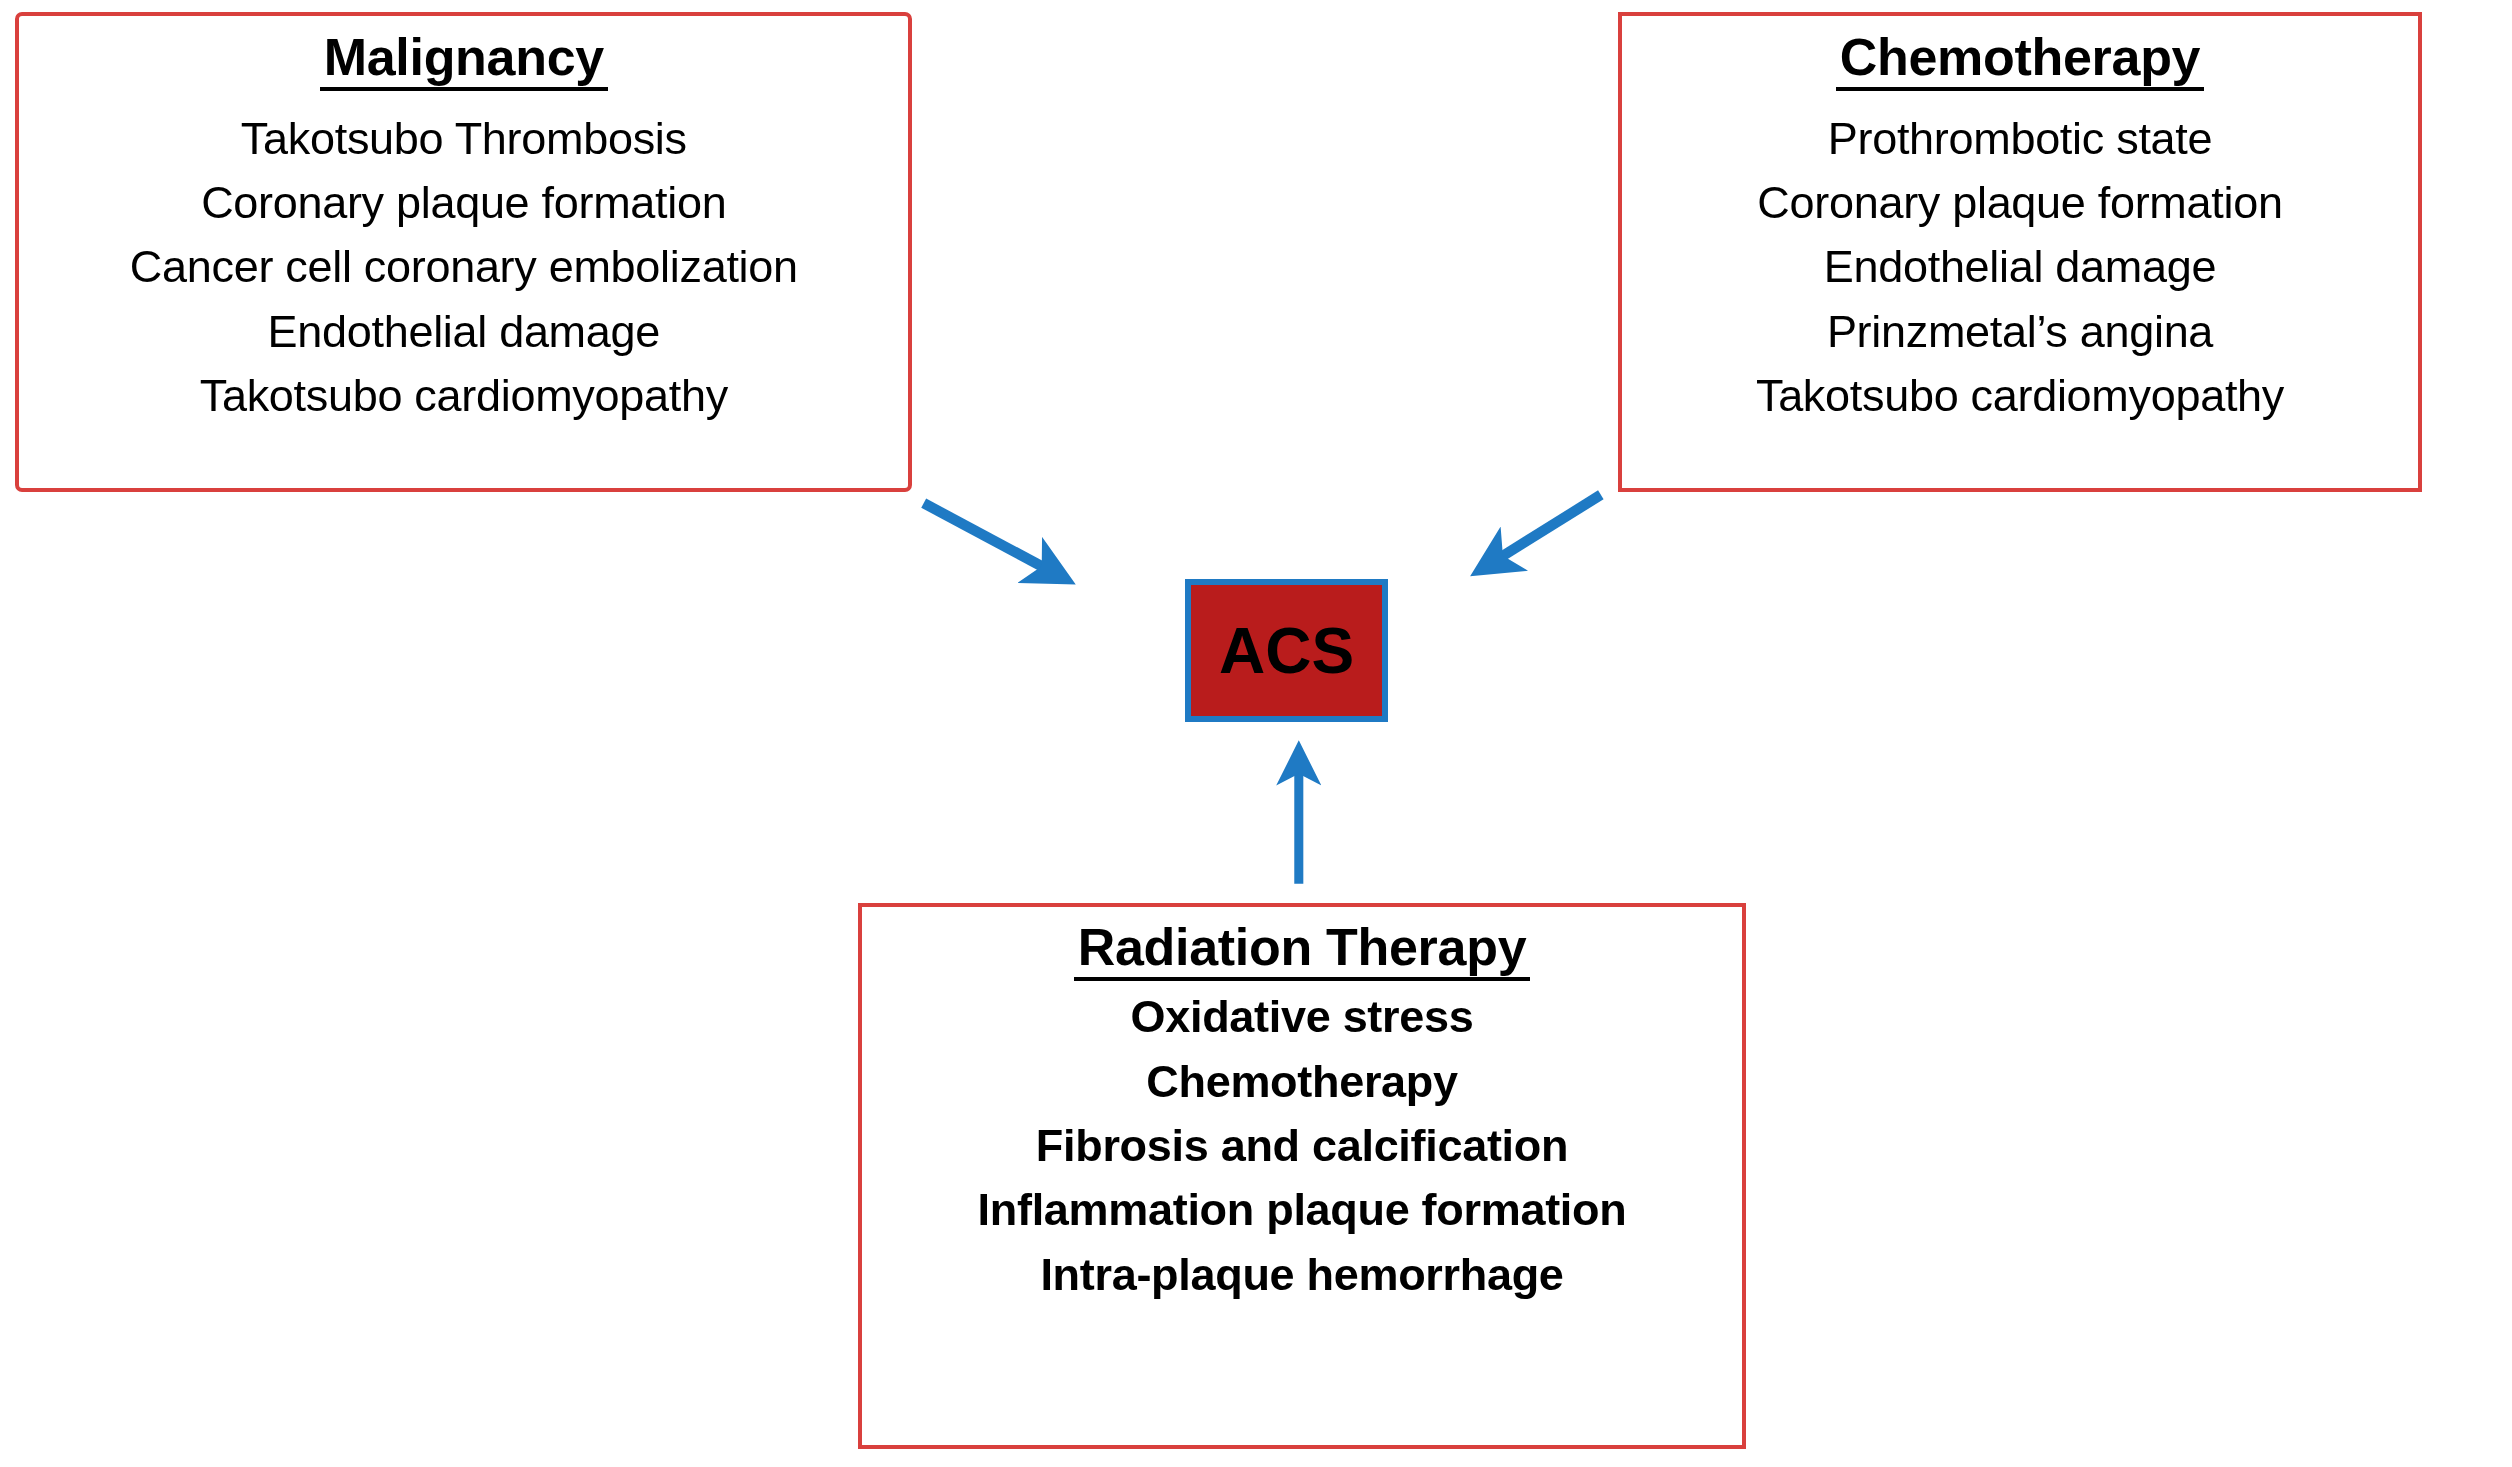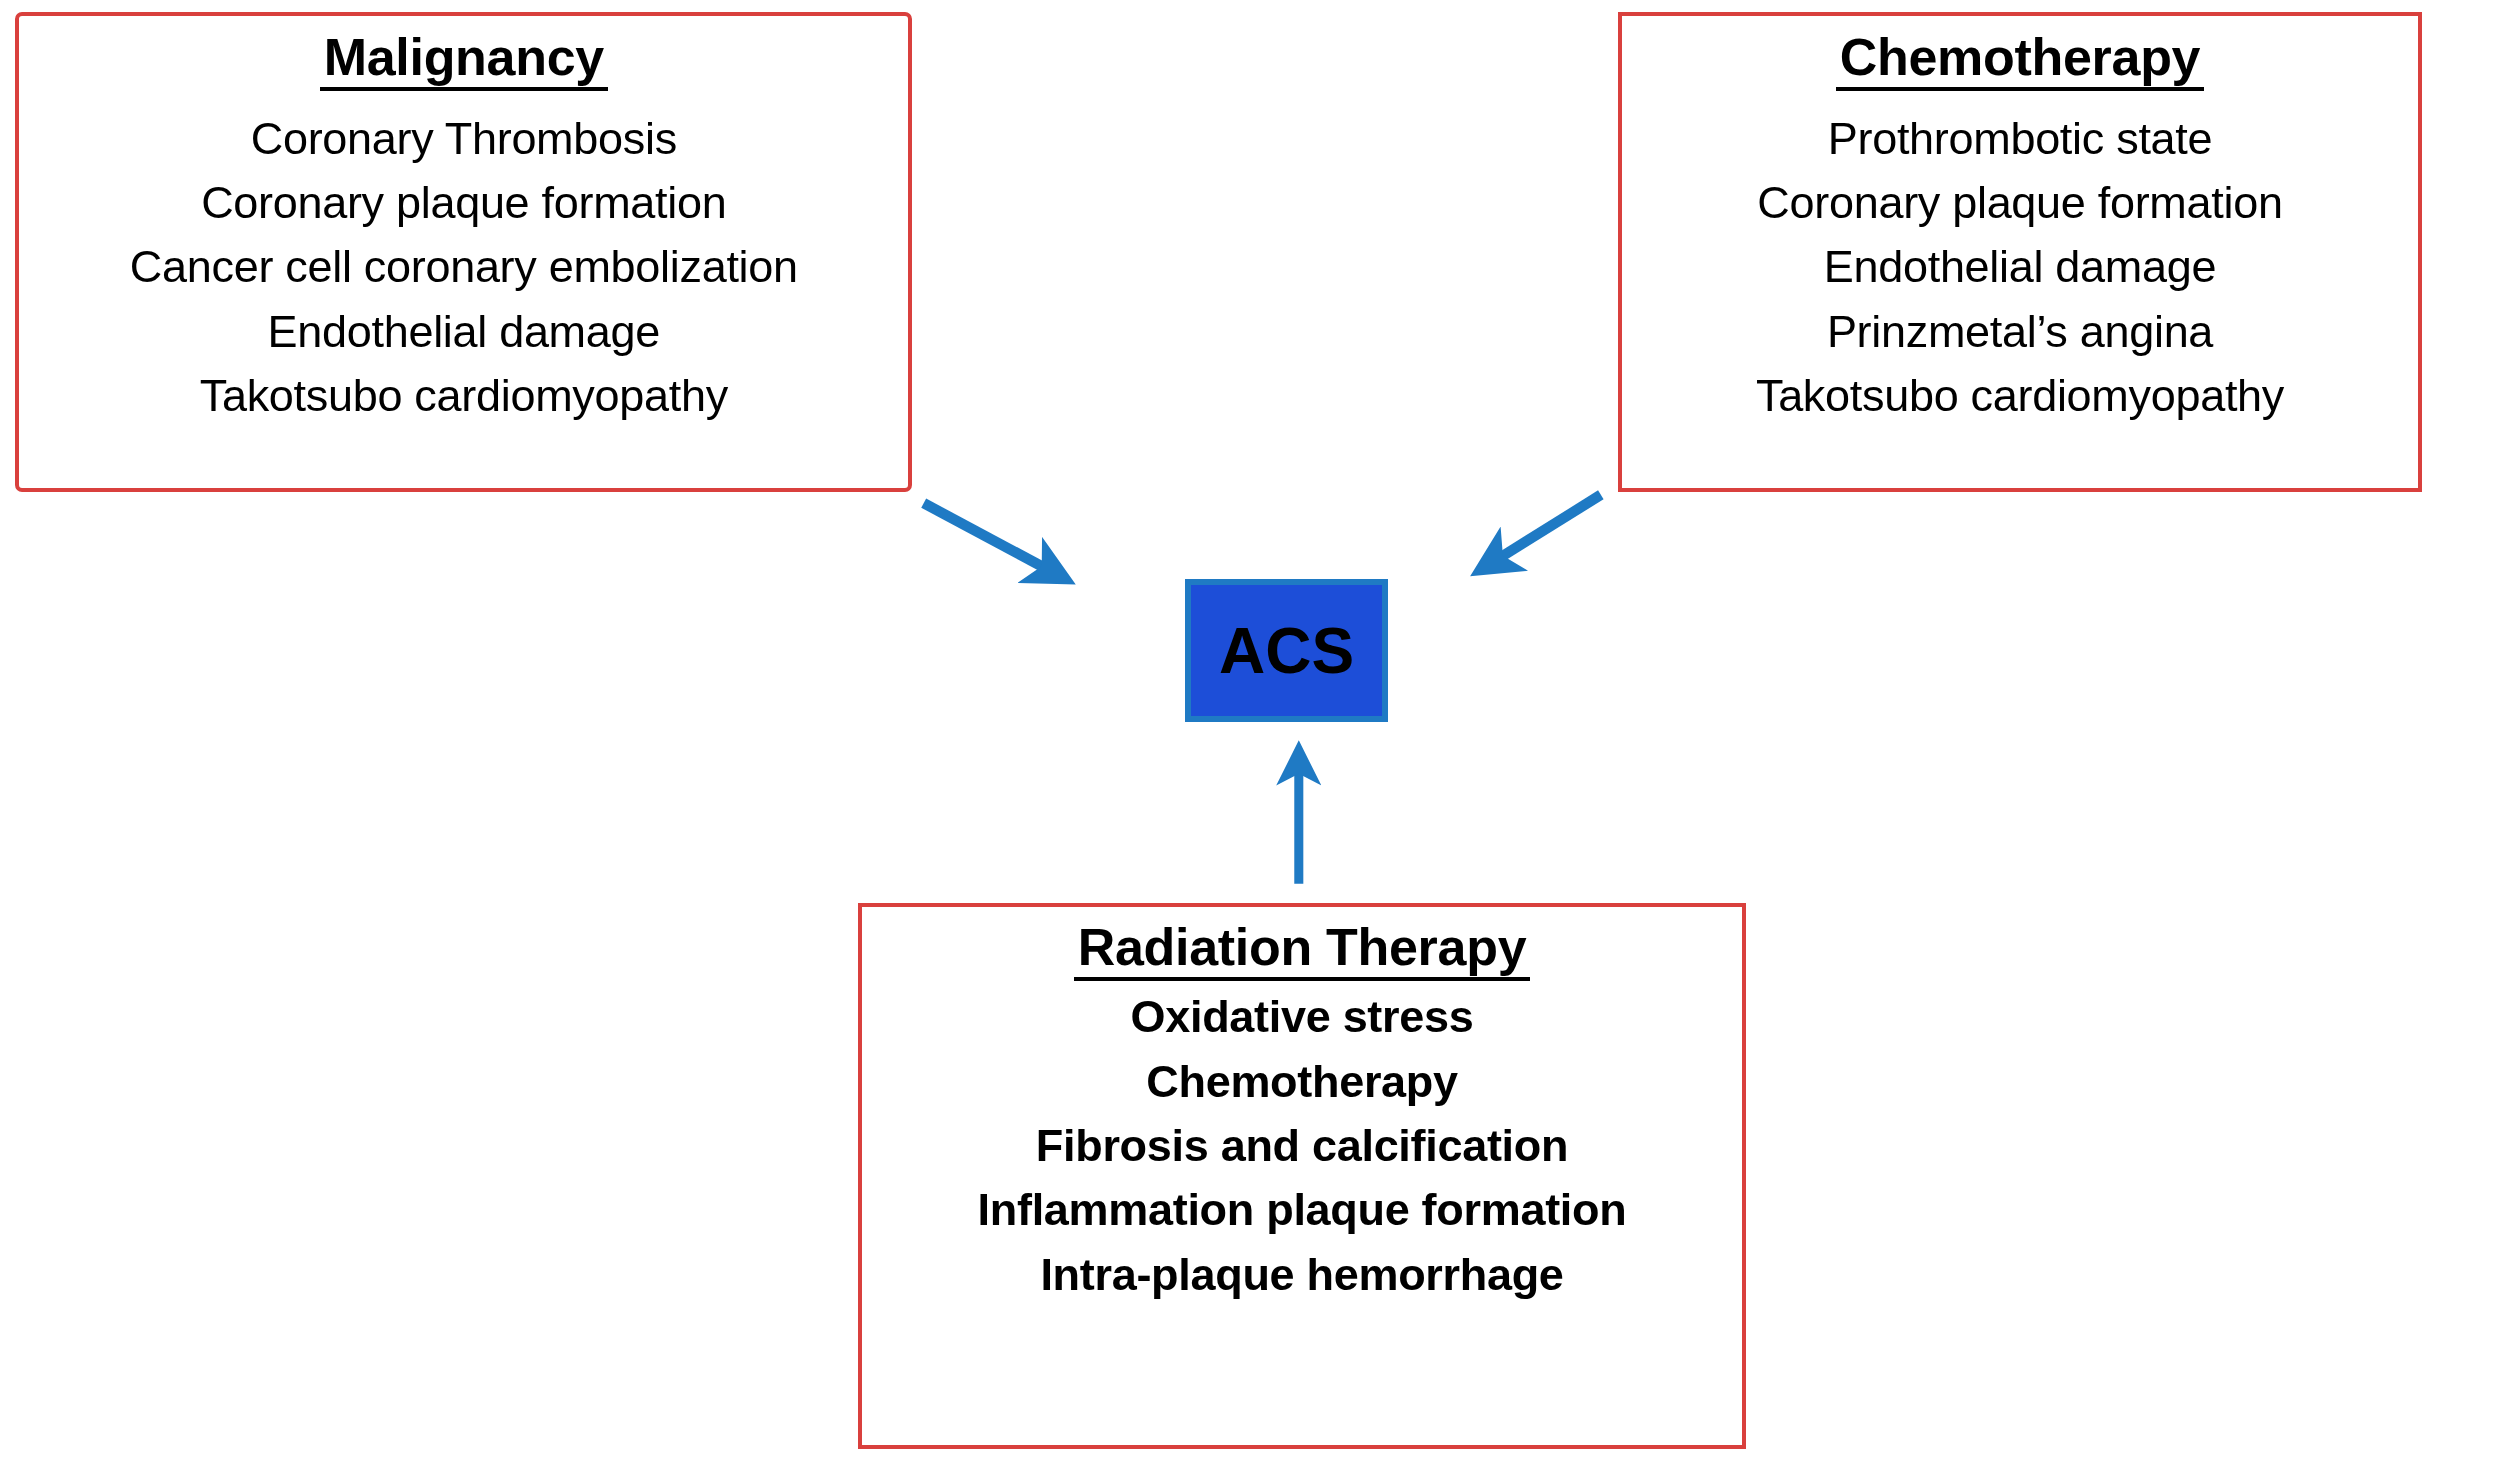--- a/index.html
+++ b/index.html
@@ -89,21 +89,21 @@
   #box-radiation .box-list { margin-top: 4px; font-weight: bold; }
 
   
   #box-acs {
     position: absolute;
     left: 1185px;
     top: 579px;
     width: 203px;
     height: 143px;
     border: 6.3px solid #1f7ac4;
-    background: #1d4ed8;
+    background: #b91c1c;
     box-sizing: border-box;
     display: flex;
     align-items: center;
     justify-content: center;
   }
   #box-acs .acs-label {
     font-size: 64px;
     font-weight: bold;
     color: #000000;
     letter-spacing: 0px;
@@ -123,21 +123,21 @@
 </head>
 <body>
 
 <div id="canvas">
 
   <div class="factor-box" id="box-malignancy">
     <div class="title-wrap">
       <span class="box-title">Malignancy</span>
     </div>
     <ul class="box-list">
-      <li>Coronary Thrombosis</li>
+      <li>Takotsubo Thrombosis</li>
       <li>Coronary plaque formation</li>
       <li>Cancer cell coronary embolization</li>
       <li>Endothelial damage</li>
       <li>Takotsubo cardiomyopathy</li>
     </ul>
   </div>
 
   <div class="factor-box" id="box-chemotherapy">
     <div class="title-wrap">
       <span class="box-title">Chemotherapy</span>

